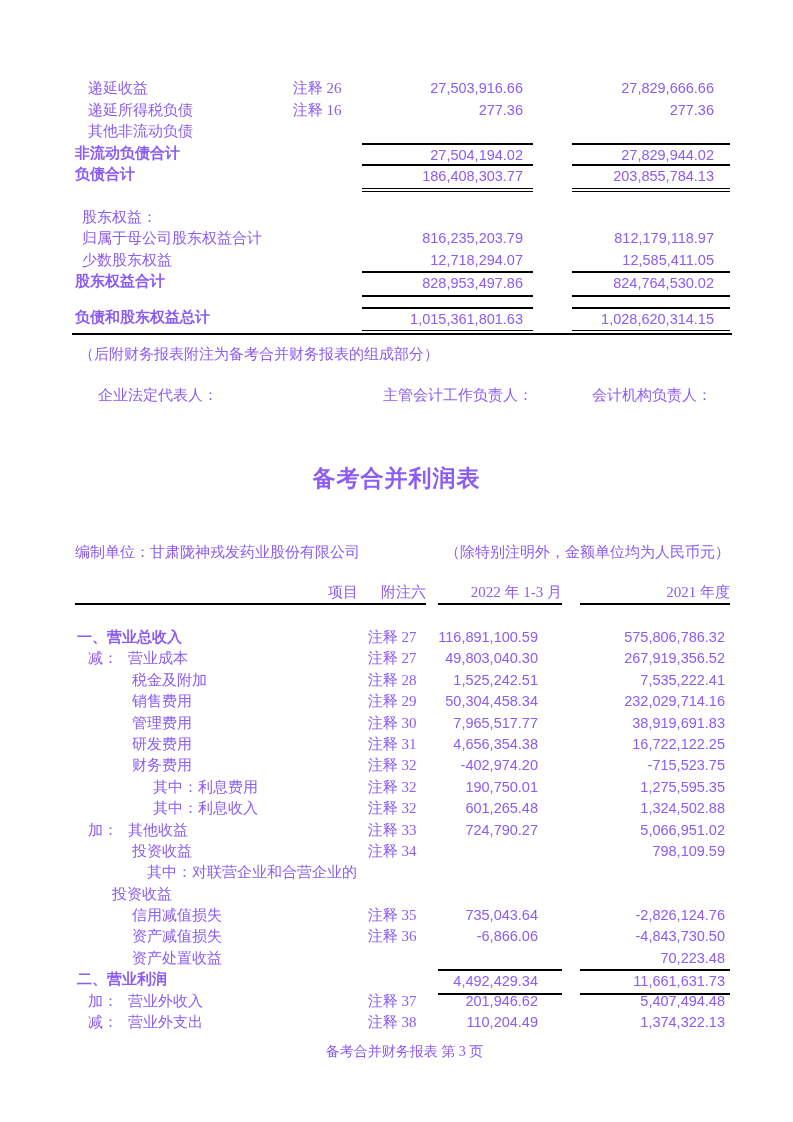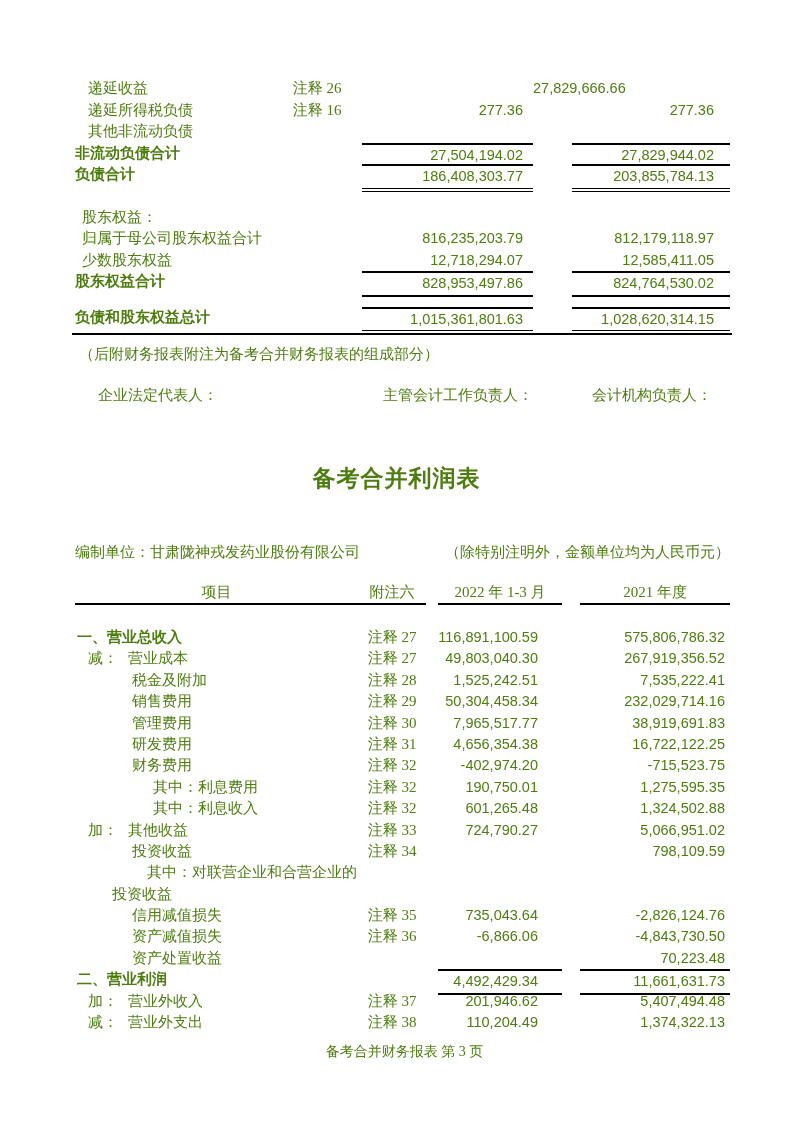--- a/index.html
+++ b/index.html
@@ -2,21 +2,21 @@
 <html><head>
 <meta charset="utf-8">
 <style>
   * { box-sizing: border-box; margin: 0; padding: 0; }
   html, body { background: #ffffff; }
   .page {
     position: relative;
     width: 793px;
     height: 1122px;
     background: #ffffff;
-    color: #4d7c0f;
+    color: #8b5cf6;
     font-family: "Liberation Serif", "DejaVu Serif", serif;
     overflow: hidden;
   }
   
   .trow { display: grid; font-size: 15px; }
   .brow { grid-template-columns: 197px 90px 171px 39px 158px; height: 21.5px; line-height: 21.5px; }
   .irow { grid-template-columns: 283px 68px 12px 124px 18px 150px; height: 21.4px; line-height: 21.4px; }
   .cell { overflow: visible; white-space: nowrap; }
   .lbl  { text-align: left; }
   .note { text-align: center; font-family: "Liberation Serif", "DejaVu Serif", serif; }
@@ -49,35 +49,36 @@
   .sig-left  { position: absolute; left: 82px; }
   .sig-mid   { position: absolute; left: 367px; }
   .sig-right { position: absolute; left: 576px; }
   .doc-title { position: absolute; left: 0; top: 463px; width: 793px; text-align: center;
                font-size: 23px; font-weight: bold; letter-spacing: 1px; }
   .prep-row { position: absolute; left: 75px; top: 543px; width: 655px;
               display: flex; justify-content: space-between; font-size: 15px; gap: 20px; }
   .income-header { position: absolute; left: 75px; top: 582px; width: 655px; }
   .income-header .trow { height: 23px; line-height: 21px; }
   .hl { border-bottom: 2px solid #000; }
-  .hdr { text-align: center; }
+  .hdr { text-align: right; }
   .income-body { position: absolute; left: 75px; top: 627px; width: 655px; }
   .page-footer { position: absolute; left: 8px; top: 1043px; width: 793px;
                  text-align: center; font-size: 14px; }
   .spacer { width: 100%; }
 </style>
 </head>
 <body>
 
 <div class="page">
 
   <div class="balance-table" id="balance-rows">
       <div class="trow brow">
         <div class="cell lbl lvl-item">递延收益</div>
         <div class="cell note">注释 26</div>
+        <div class="cell num b-n1">27,503,916.66</div>
         <div class="cell "></div>
         <div class="cell num b-n2">27,829,666.66</div>
       </div>
       <div class="trow brow">
         <div class="cell lbl lvl-item">递延所得税负债</div>
         <div class="cell note">注释 16</div>
         <div class="cell num b-n1">277.36</div>
         <div class="cell "></div>
         <div class="cell num b-n2">277.36</div>
       </div>

